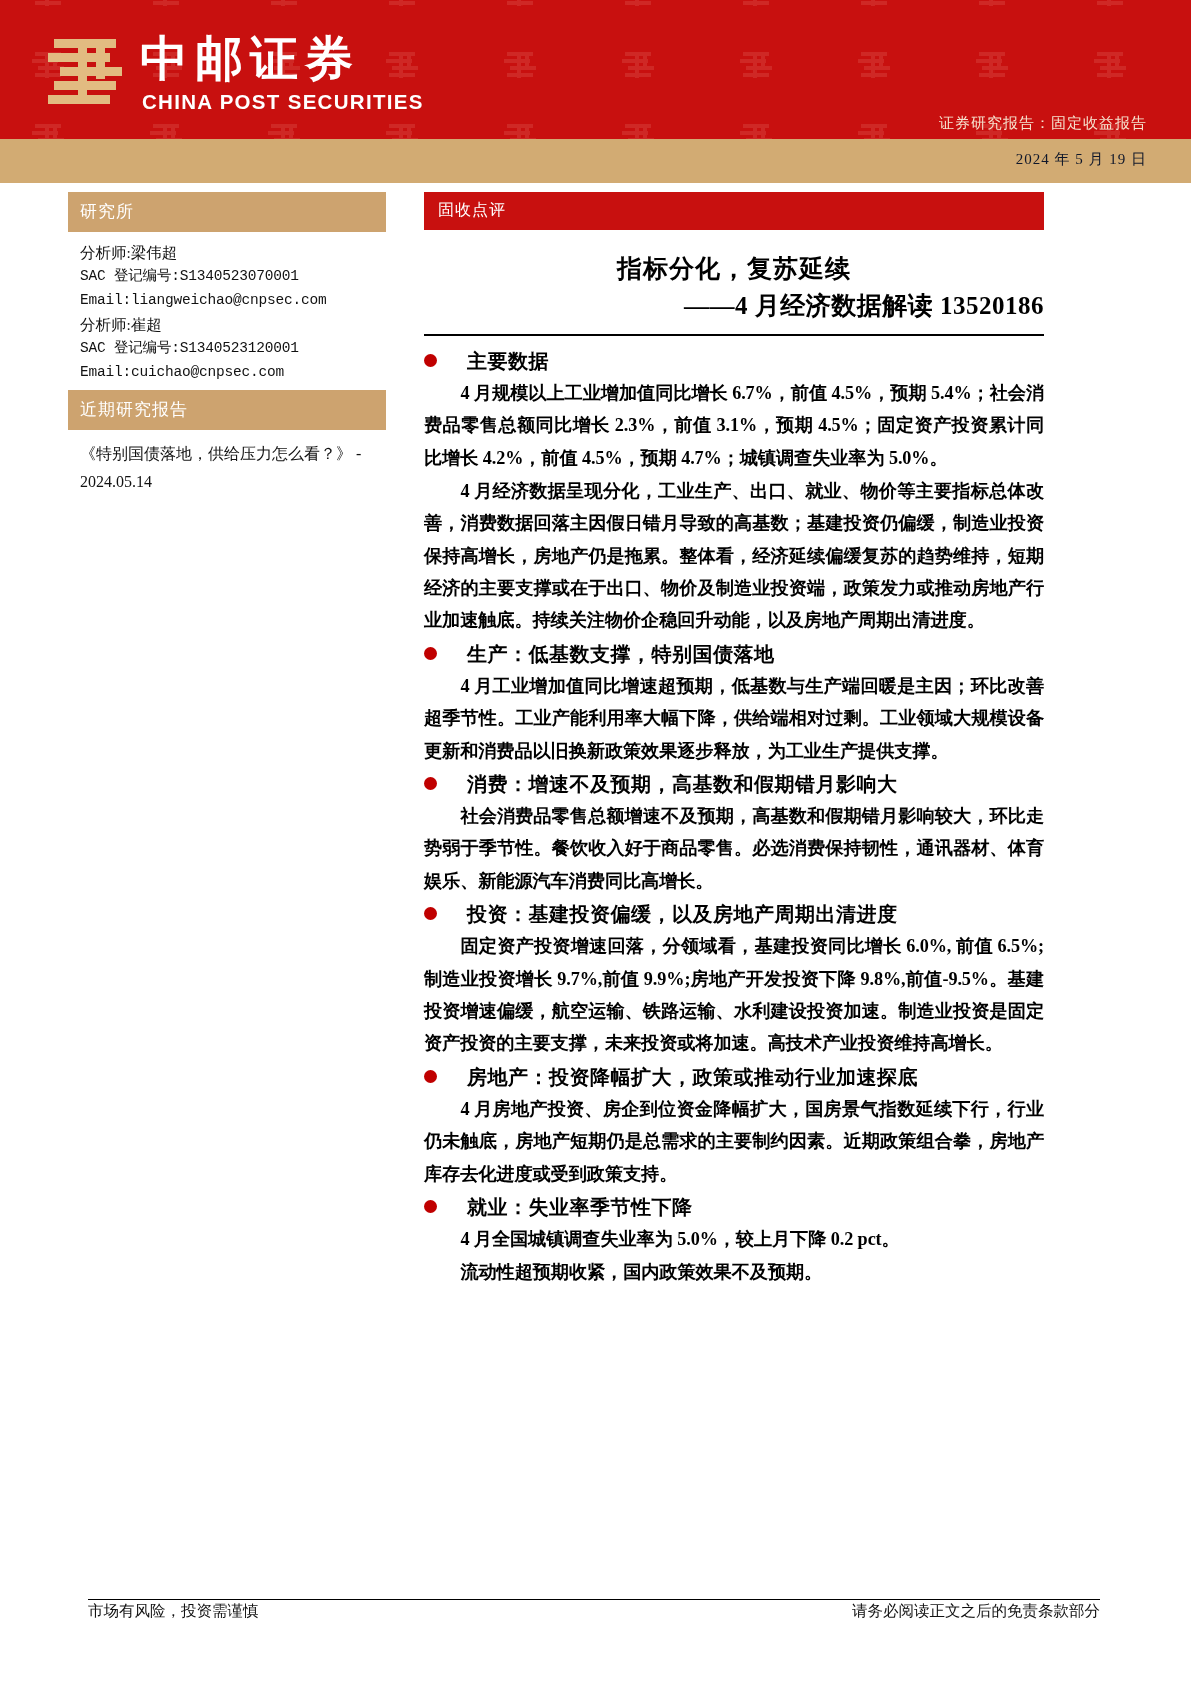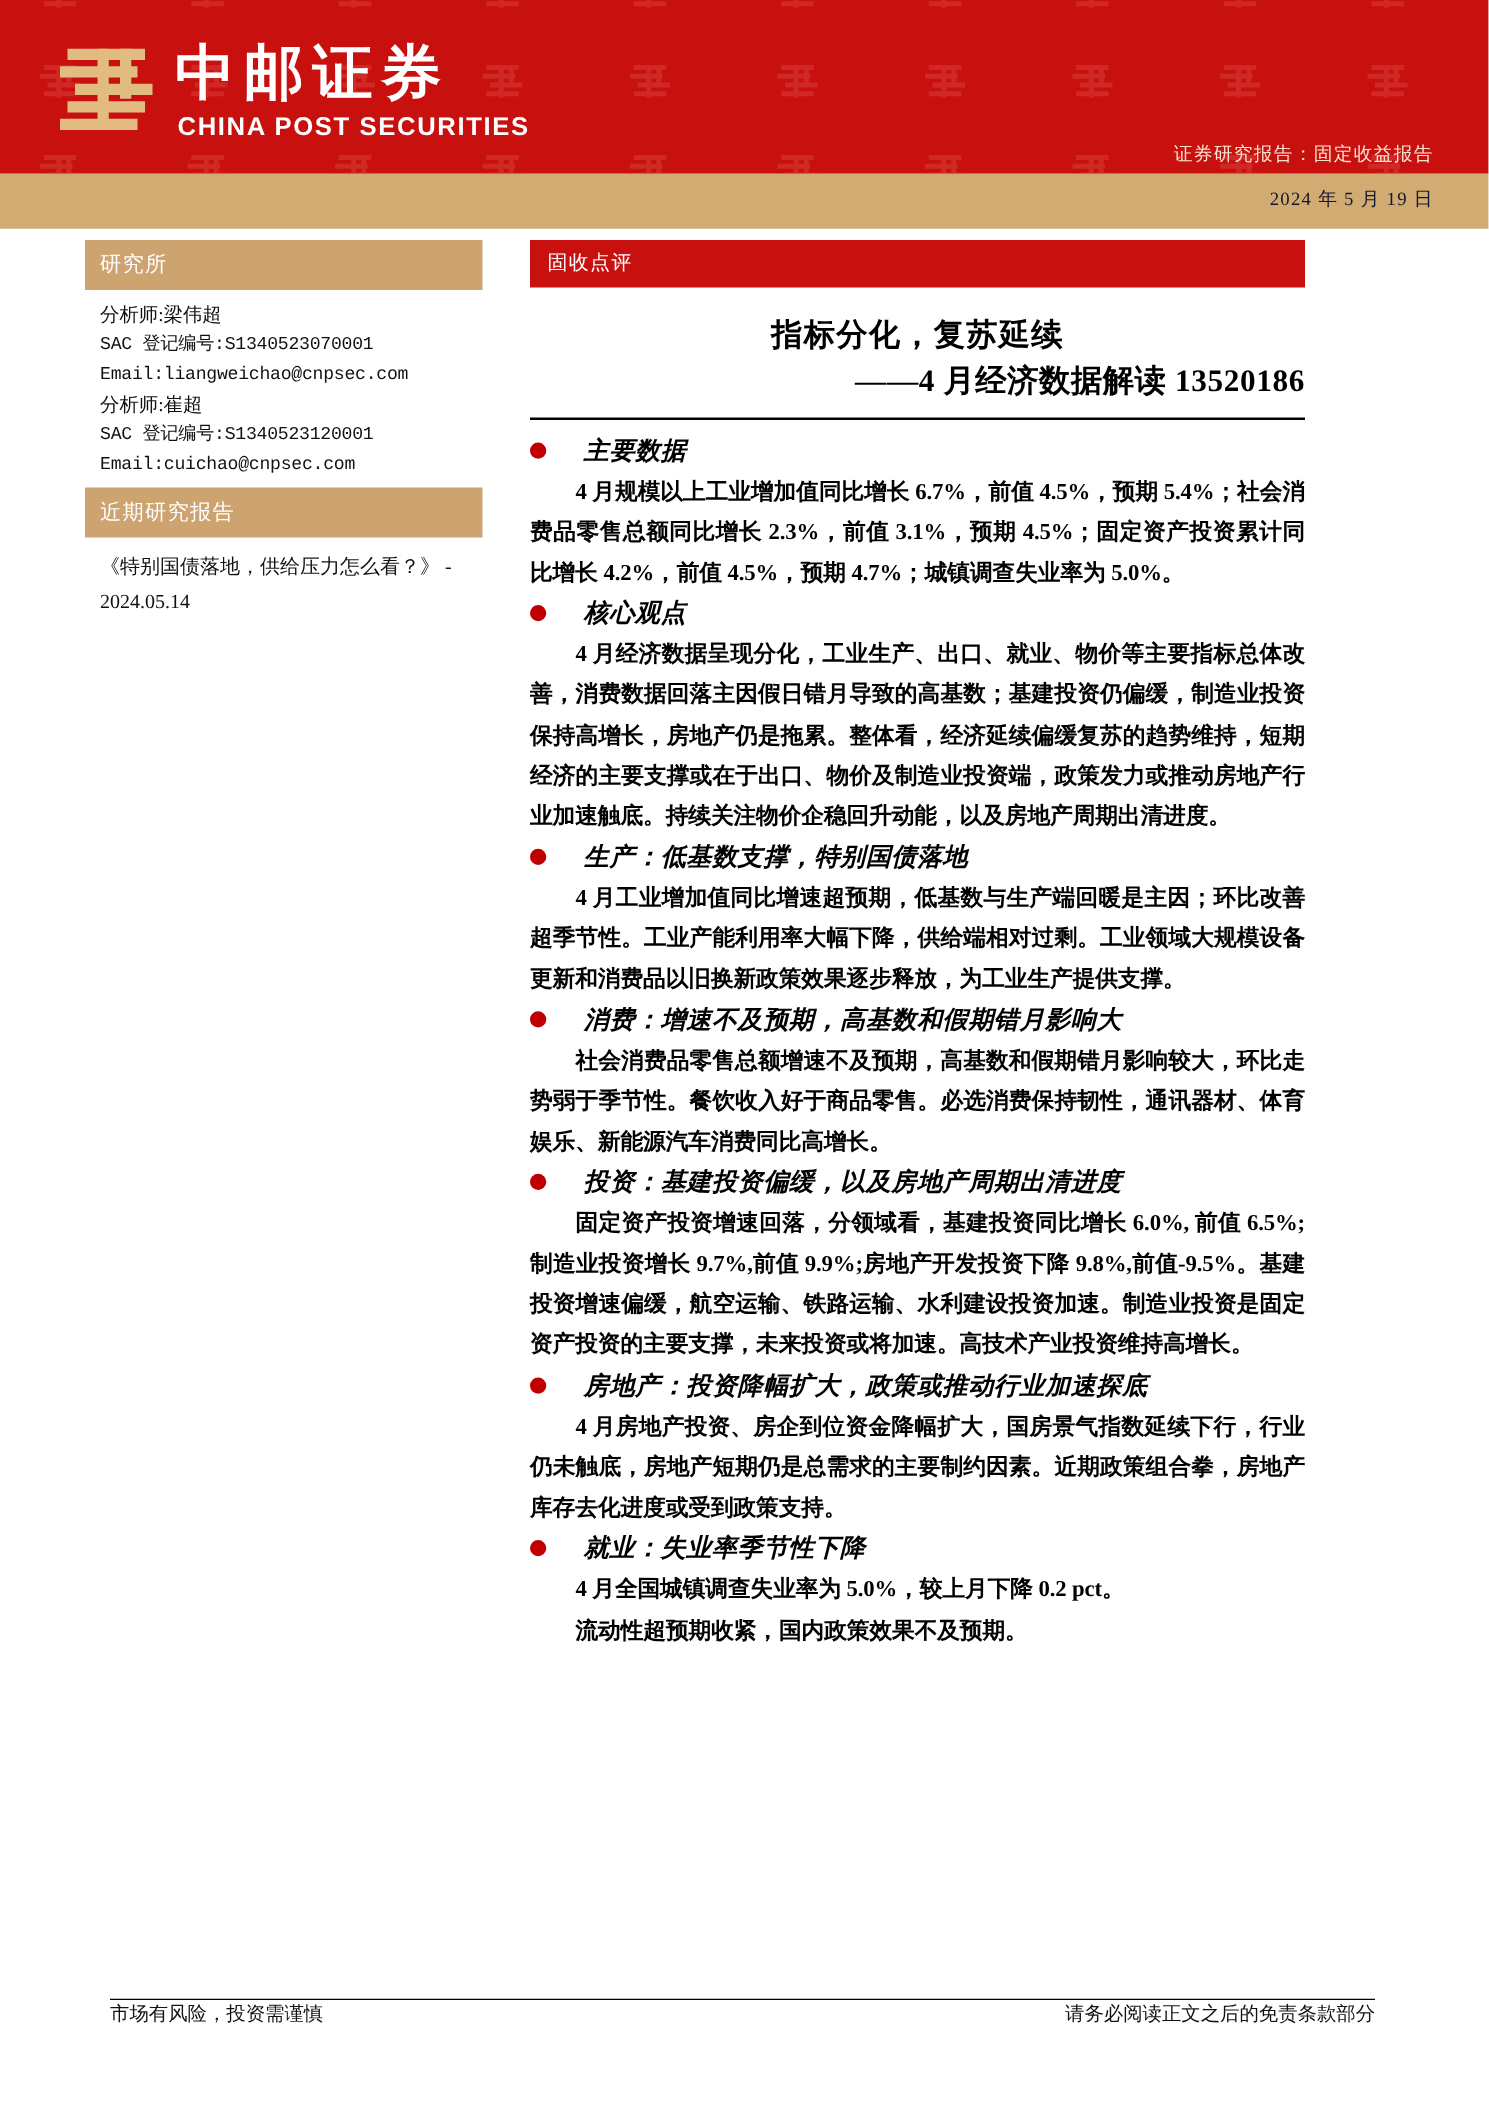--- a/index.html
+++ b/index.html
@@ -181,21 +181,20 @@
     margin: 11px 0 10px 0;
   }
   .sec {
     margin: 0;
   }
   .sec-head {
     display: flex;
     align-items: flex-start;
     margin-top: 2px;
     margin-bottom: 1px;
-    font-style: italic;
   }
   .bullet {
     width: 13px;
     height: 13px;
     border-radius: 50%;
     background: #c00000;
     flex: 0 0 auto;
     margin-top: 8px;
     margin-right: 30px;
   }
@@ -480,24 +479,20 @@
 
     <div id="sections">
         <div class="sec">
           <div class="sec-head">
             <span class="bullet"></span>
             <div class="sec-title">主要数据</div>
           </div>
           <p class="para">4 月规模以上工业增加值同比增长 6.7%，前值 4.5%，预期 5.4%；社会消费品零售总额同比增长 2.3%，前值 3.1%，预期 4.5%；固定资产投资累计同比增长 4.2%，前值 4.5%，预期 4.7%；城镇调查失业率为 5.0%。</p>
         </div>
         <div class="sec">
-          <div class="sec-head">
-            <span class="bullet"></span>
-            <div class="sec-title">核心观点</div>
-          </div>
           <p class="para">4 月经济数据呈现分化，工业生产、出口、就业、物价等主要指标总体改善，消费数据回落主因假日错月导致的高基数；基建投资仍偏缓，制造业投资保持高增长，房地产仍是拖累。整体看，经济延续偏缓复苏的趋势维持，短期经济的主要支撑或在于出口、物价及制造业投资端，政策发力或推动房地产行业加速触底。持续关注物价企稳回升动能，以及房地产周期出清进度。</p>
         </div>
         <div class="sec">
           <div class="sec-head">
             <span class="bullet"></span>
             <div class="sec-title">生产：低基数支撑，特别国债落地</div>
           </div>
           <p class="para">4 月工业增加值同比增速超预期，低基数与生产端回暖是主因；环比改善超季节性。工业产能利用率大幅下降，供给端相对过剩。工业领域大规模设备更新和消费品以旧换新政策效果逐步释放，为工业生产提供支撑。</p>
         </div>
         <div class="sec">

